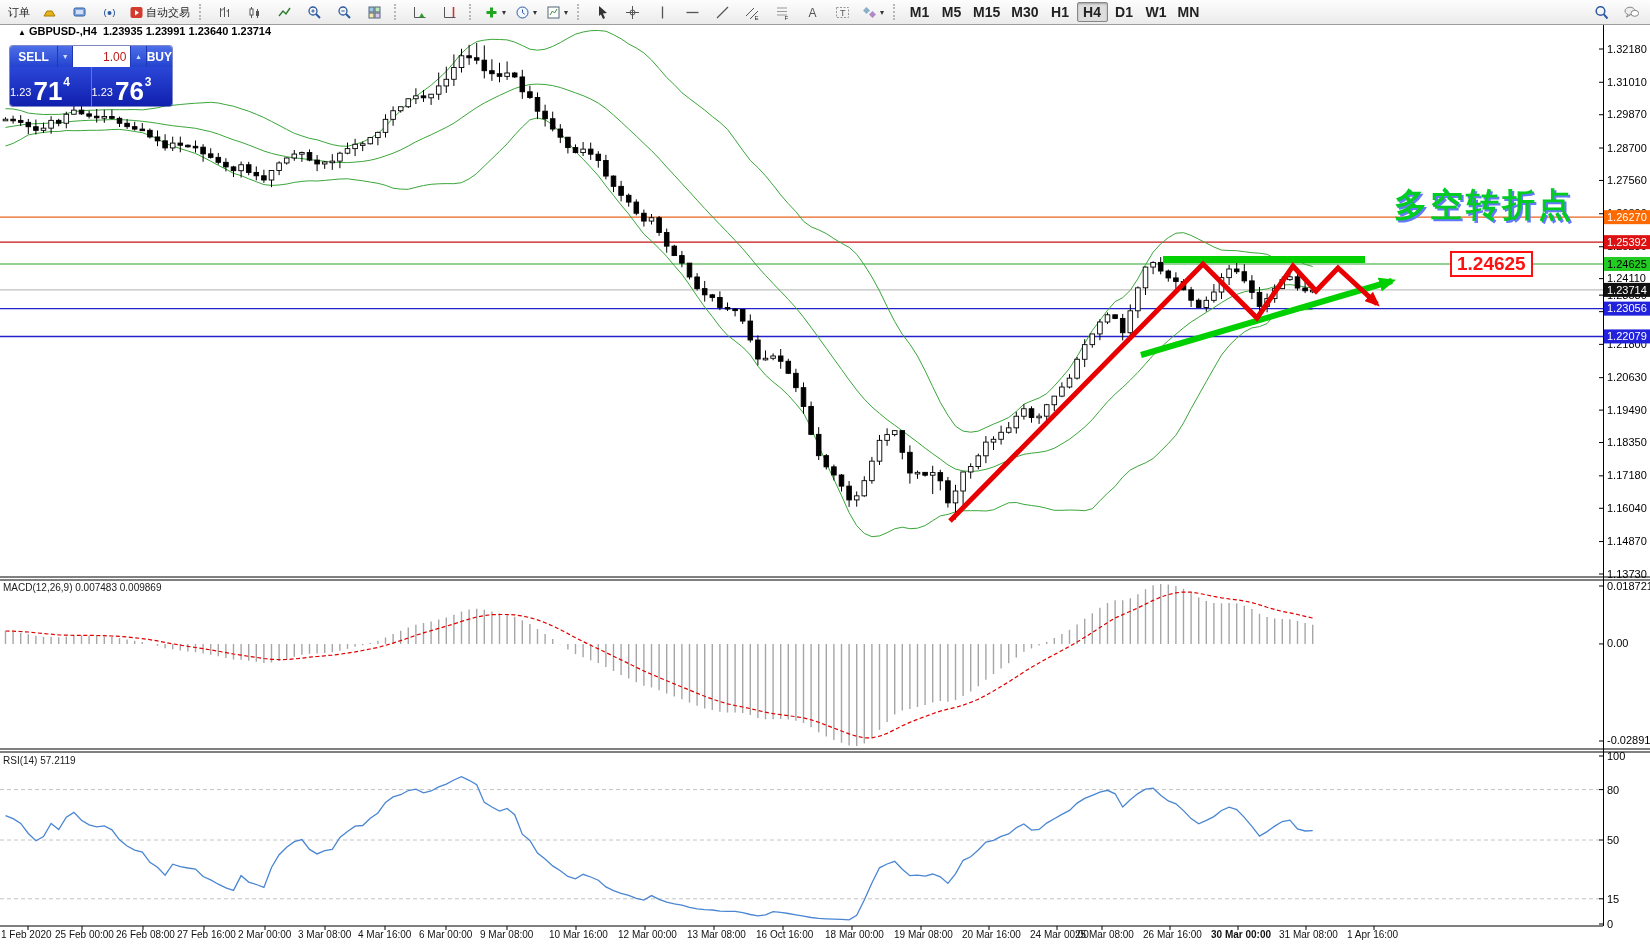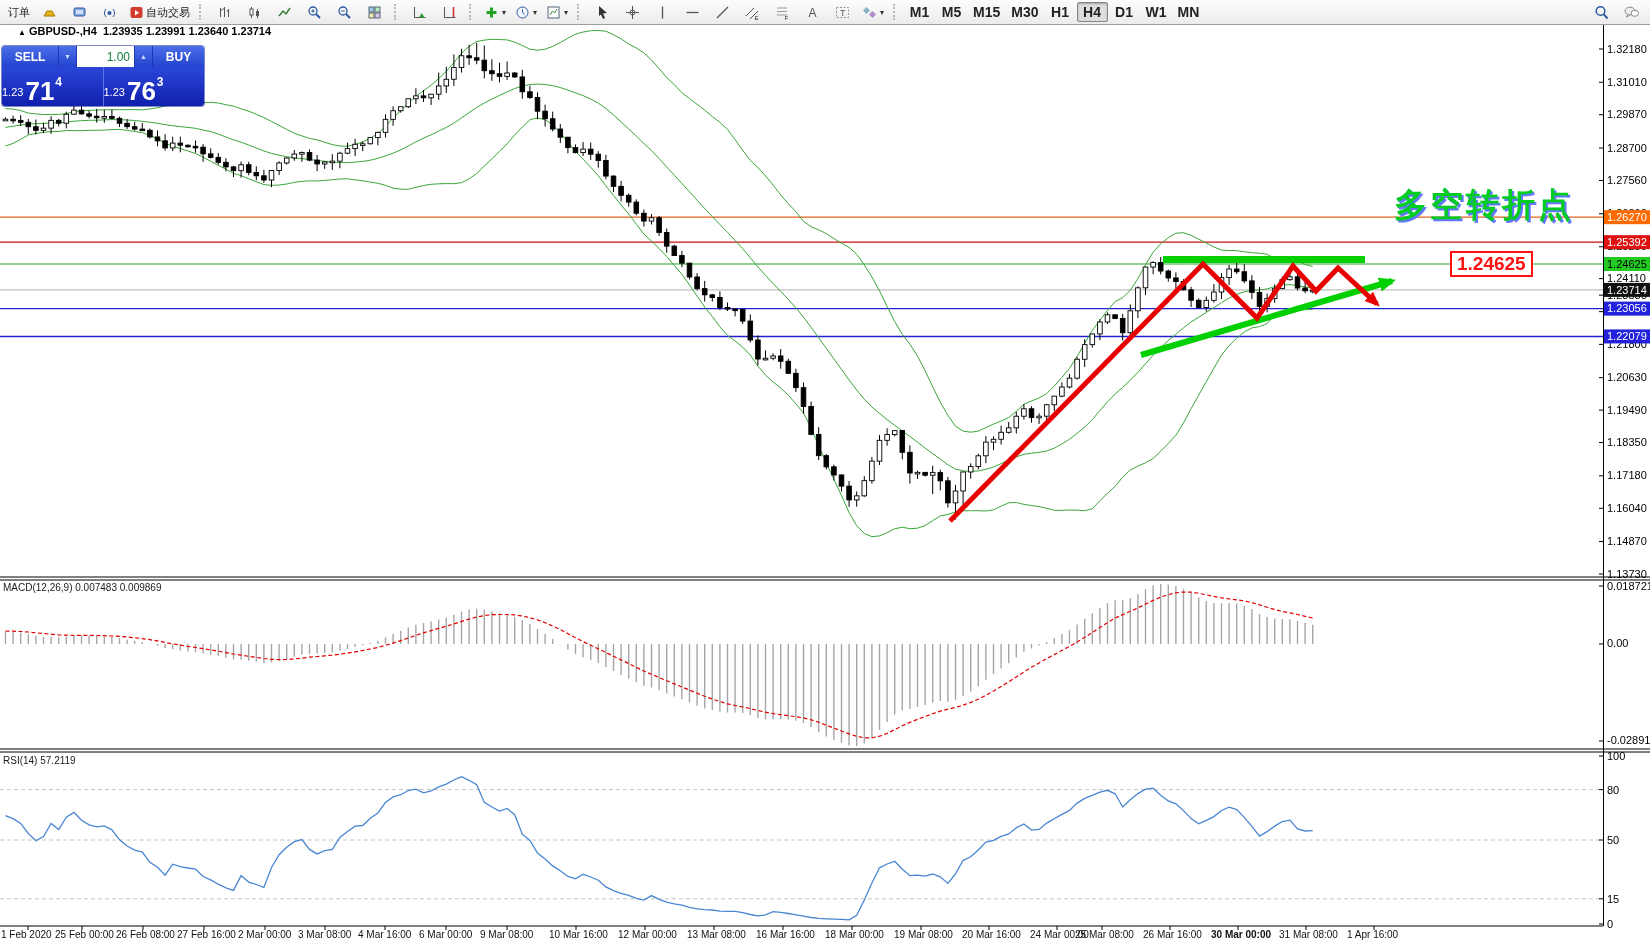--- a/index.html
+++ b/index.html
@@ -16,30 +16,30 @@
   .tsep{width:4px;height:16px;border-left:2px dotted #b8b8b8;margin:0 4px;}
   .caret{font-size:8px;color:#333;margin-left:1px;}
   .push-right{margin-left:auto;}
   
   #chart-wrap{position:absolute;left:0;top:22px;width:1650px;height:922px;background:#fff;}
   #csvg{position:absolute;left:0;top:0;}
   svg text{font-family:"Liberation Sans",sans-serif;}
   #symbol-info{position:absolute;left:5px;top:3px;font-size:11px;font-weight:bold;color:#000;z-index:3;margin-left:13px;}
   #symbol-info .mk{font-size:8px;margin-right:3px;}
   
-  #trade-panel{position:absolute;left:2px;top:24px;width:202px;z-index:4;border-radius:3px;
+  #trade-panel{position:absolute;left:10px;top:24px;width:162px;z-index:4;border-radius:3px;
     overflow:hidden;box-shadow:0 0 0 1px rgba(20,40,150,.55);}
   .tp-row1{display:flex;height:21px;}
   .tp-btn{background:linear-gradient(#4d6fe8,#2343cf);color:#fff;font-size:12px;font-weight:bold;
     display:flex;align-items:center;justify-content:center;cursor:default;}
   .tp-sell{width:56px;}
   .tp-buy{flex:1;}
   .tp-spin{width:17px;background:linear-gradient(#4d6fe8,#2343cf);color:#cfe0ff;font-size:7px;
     display:flex;align-items:center;justify-content:center;border-left:1px solid #1d37b5;border-right:1px solid #1d37b5;}
-  .tp-qty{width:57px;background:#fff;color:#15803d;font-size:12px;text-align:right;border:none;
+  .tp-qty{width:57px;background:#fff;color:#b91c1c;font-size:12px;text-align:right;border:none;
     padding:0 4px;box-sizing:border-box;outline:none;}
   .tp-row2{display:flex;height:39px;}
   .tp-price{background:linear-gradient(#2b47d8,#101fae);color:#fff;flex:1;display:flex;
     align-items:flex-end;justify-content:flex-start;padding-bottom:4px;}
   .tp-price.left{border-right:1px solid #5a74e8;}
   .pp-small{font-size:11px;margin:0 2px 4px 0;}
   .pp-big{font-size:26px;font-weight:bold;line-height:21px;}
   .pp-sup{font-size:12px;font-weight:bold;margin:0 0 13px 1px;}
   
   #macd-label{position:absolute;left:3px;top:560px;font-size:10px;color:#1a1a1a;z-index:2;}
@@ -914,21 +914,21 @@
       <div class="tlabel" style="left: 116px;">26 Feb 08:00</div>
       <div class="tlabel" style="left: 177px;">27 Feb 16:00</div>
       <div class="tlabel" style="left: 238px;">2 Mar 00:00</div>
       <div class="tlabel" style="left: 298px;">3 Mar 08:00</div>
       <div class="tlabel" style="left: 358px;">4 Mar 16:00</div>
       <div class="tlabel" style="left: 419px;">6 Mar 00:00</div>
       <div class="tlabel" style="left: 480px;">9 Mar 08:00</div>
       <div class="tlabel" style="left: 549px;">10 Mar 16:00</div>
       <div class="tlabel" style="left: 618px;">12 Mar 00:00</div>
       <div class="tlabel" style="left: 687px;">13 Mar 08:00</div>
-      <div class="tlabel" style="left: 756px;">16 Mar 16:00</div>
+      <div class="tlabel" style="left: 756px;">16 Oct 16:00</div>
       <div class="tlabel" style="left: 825px;">18 Mar 00:00</div>
       <div class="tlabel" style="left: 894px;">19 Mar 08:00</div>
       <div class="tlabel" style="left: 962px;">20 Mar 16:00</div>
       <div class="tlabel" style="left: 1030px;">24 Mar 00:00</div>
       <div class="tlabel" style="left: 1075px;">25 Mar 08:00</div>
       <div class="tlabel" style="left: 1143px;">26 Mar 16:00</div>
       <div class="tlabel" style="left: 1211px; font-weight: bold;">30 Mar 00:00</div>
       <div class="tlabel" style="left: 1279px;">31 Mar 08:00</div>
       <div class="tlabel" style="left: 1347px;">1 Apr 16:00</div>
     </div>

